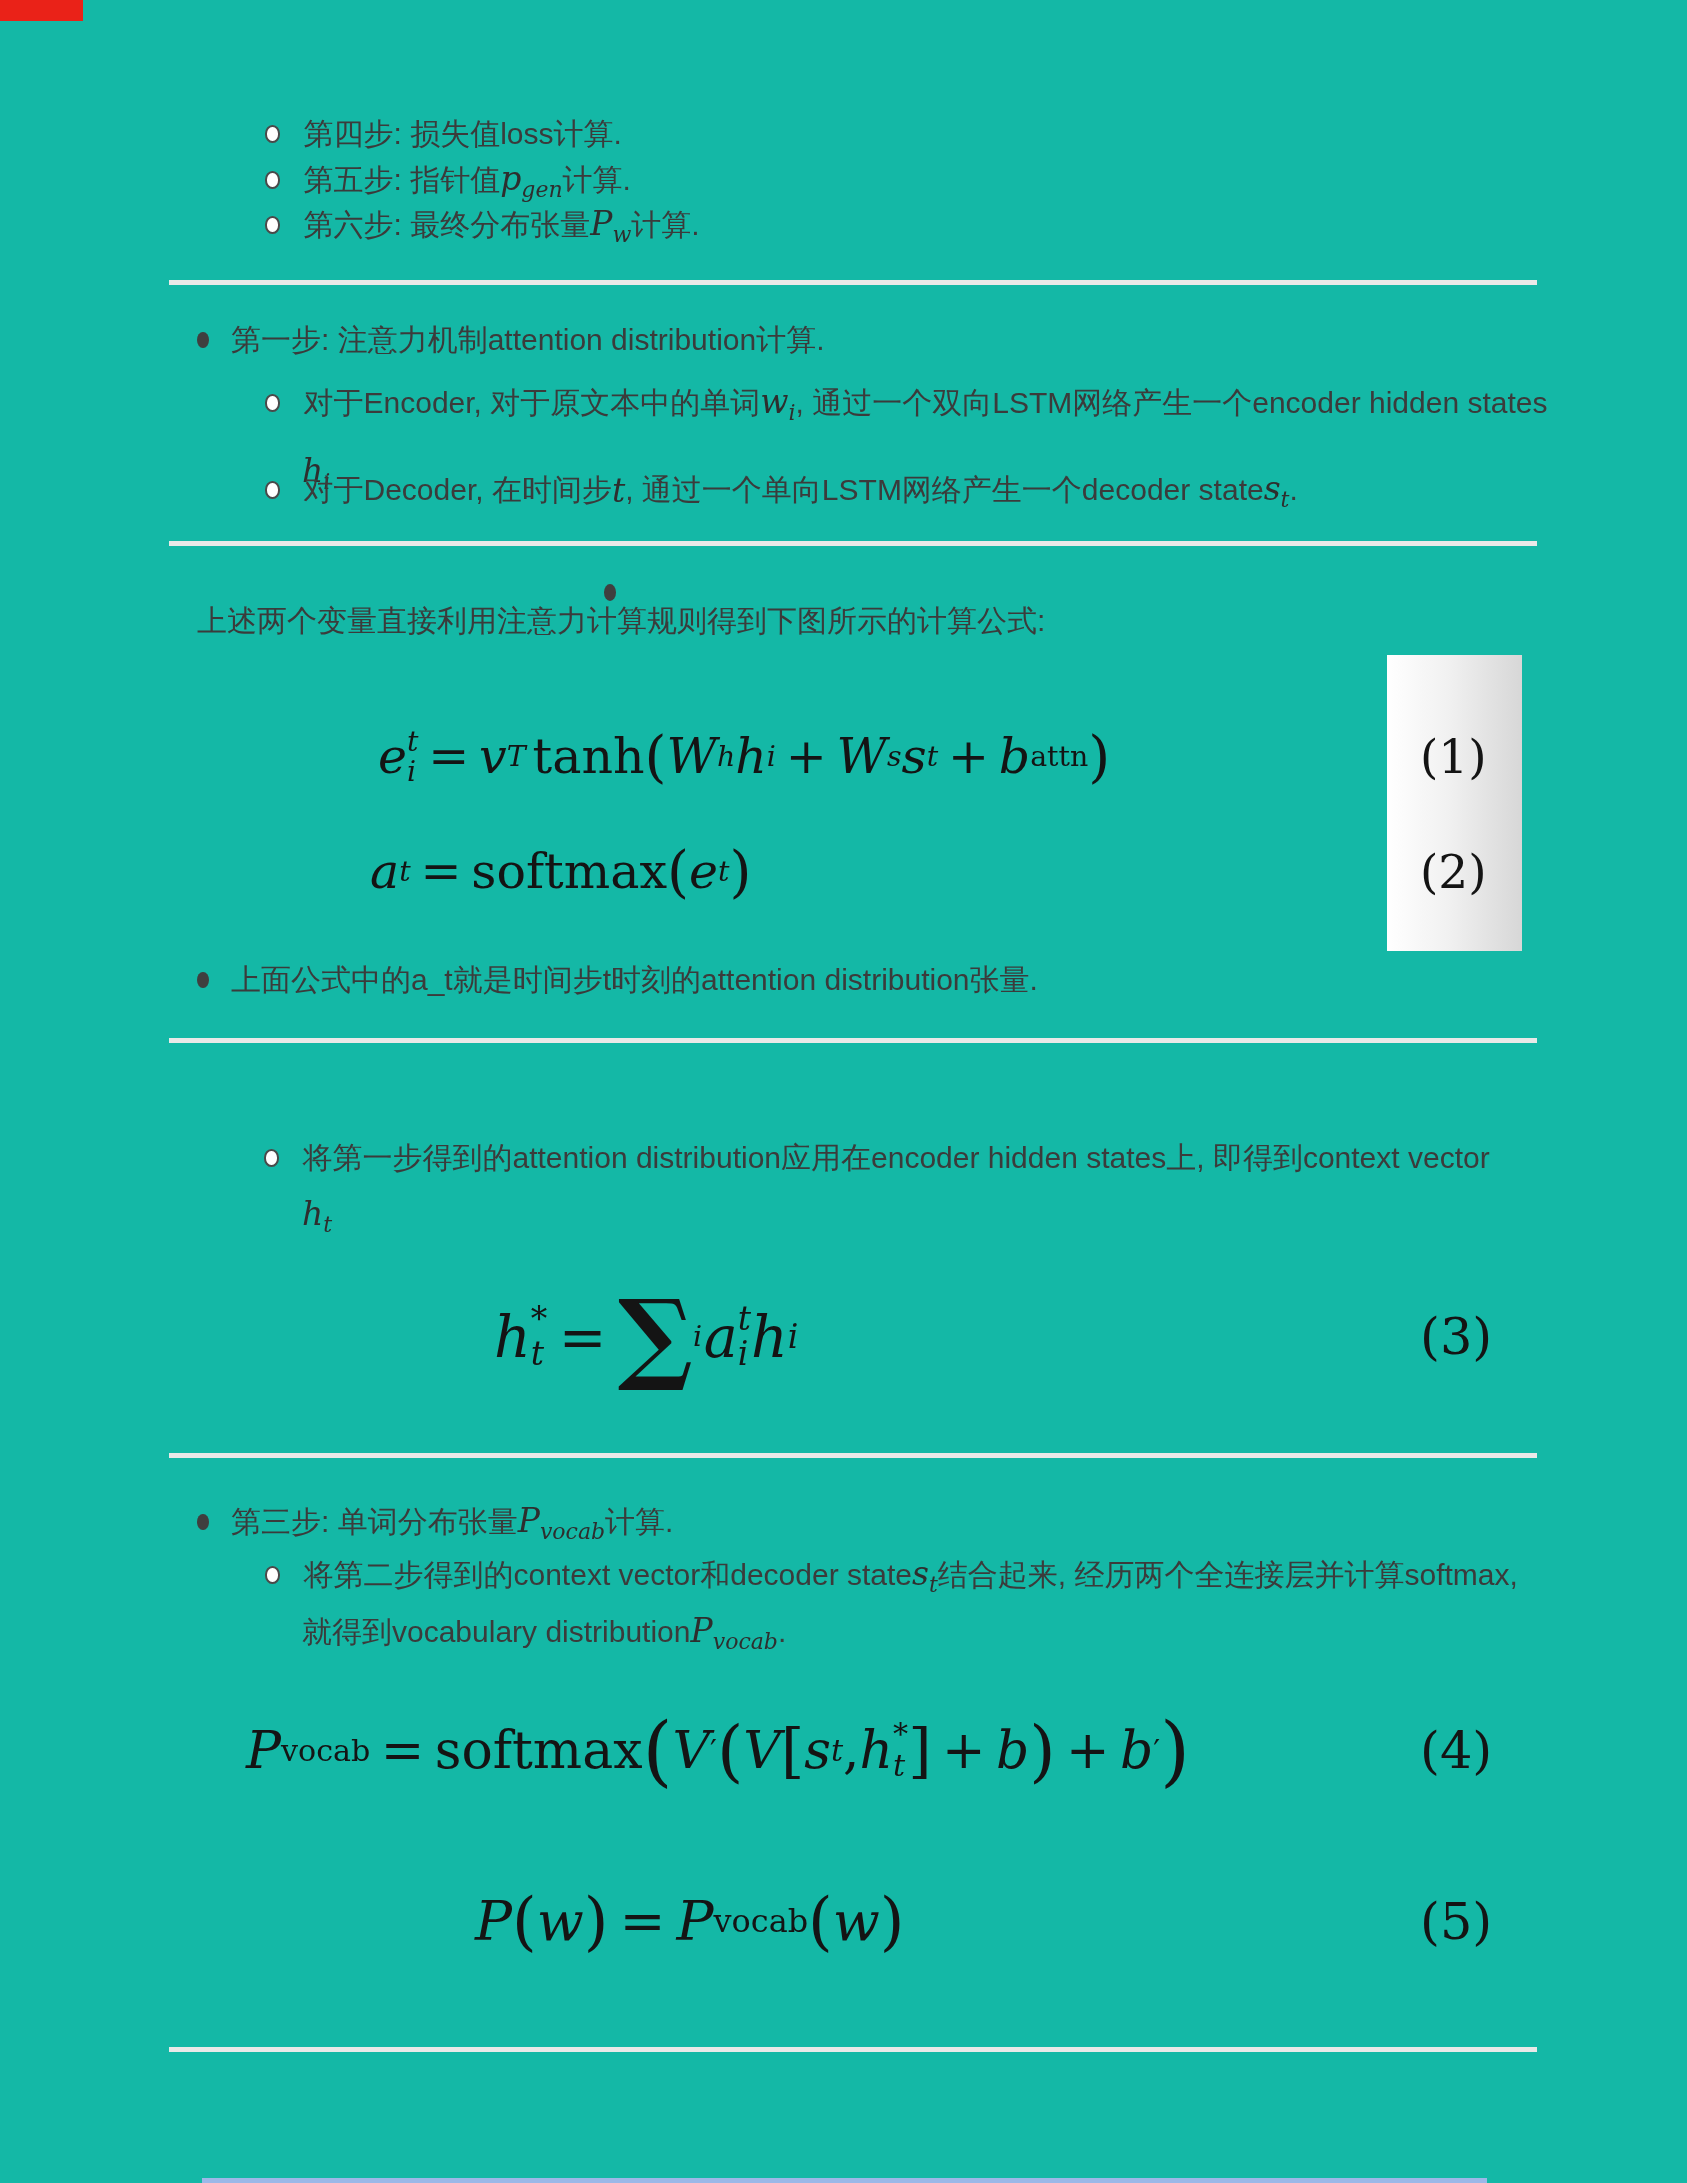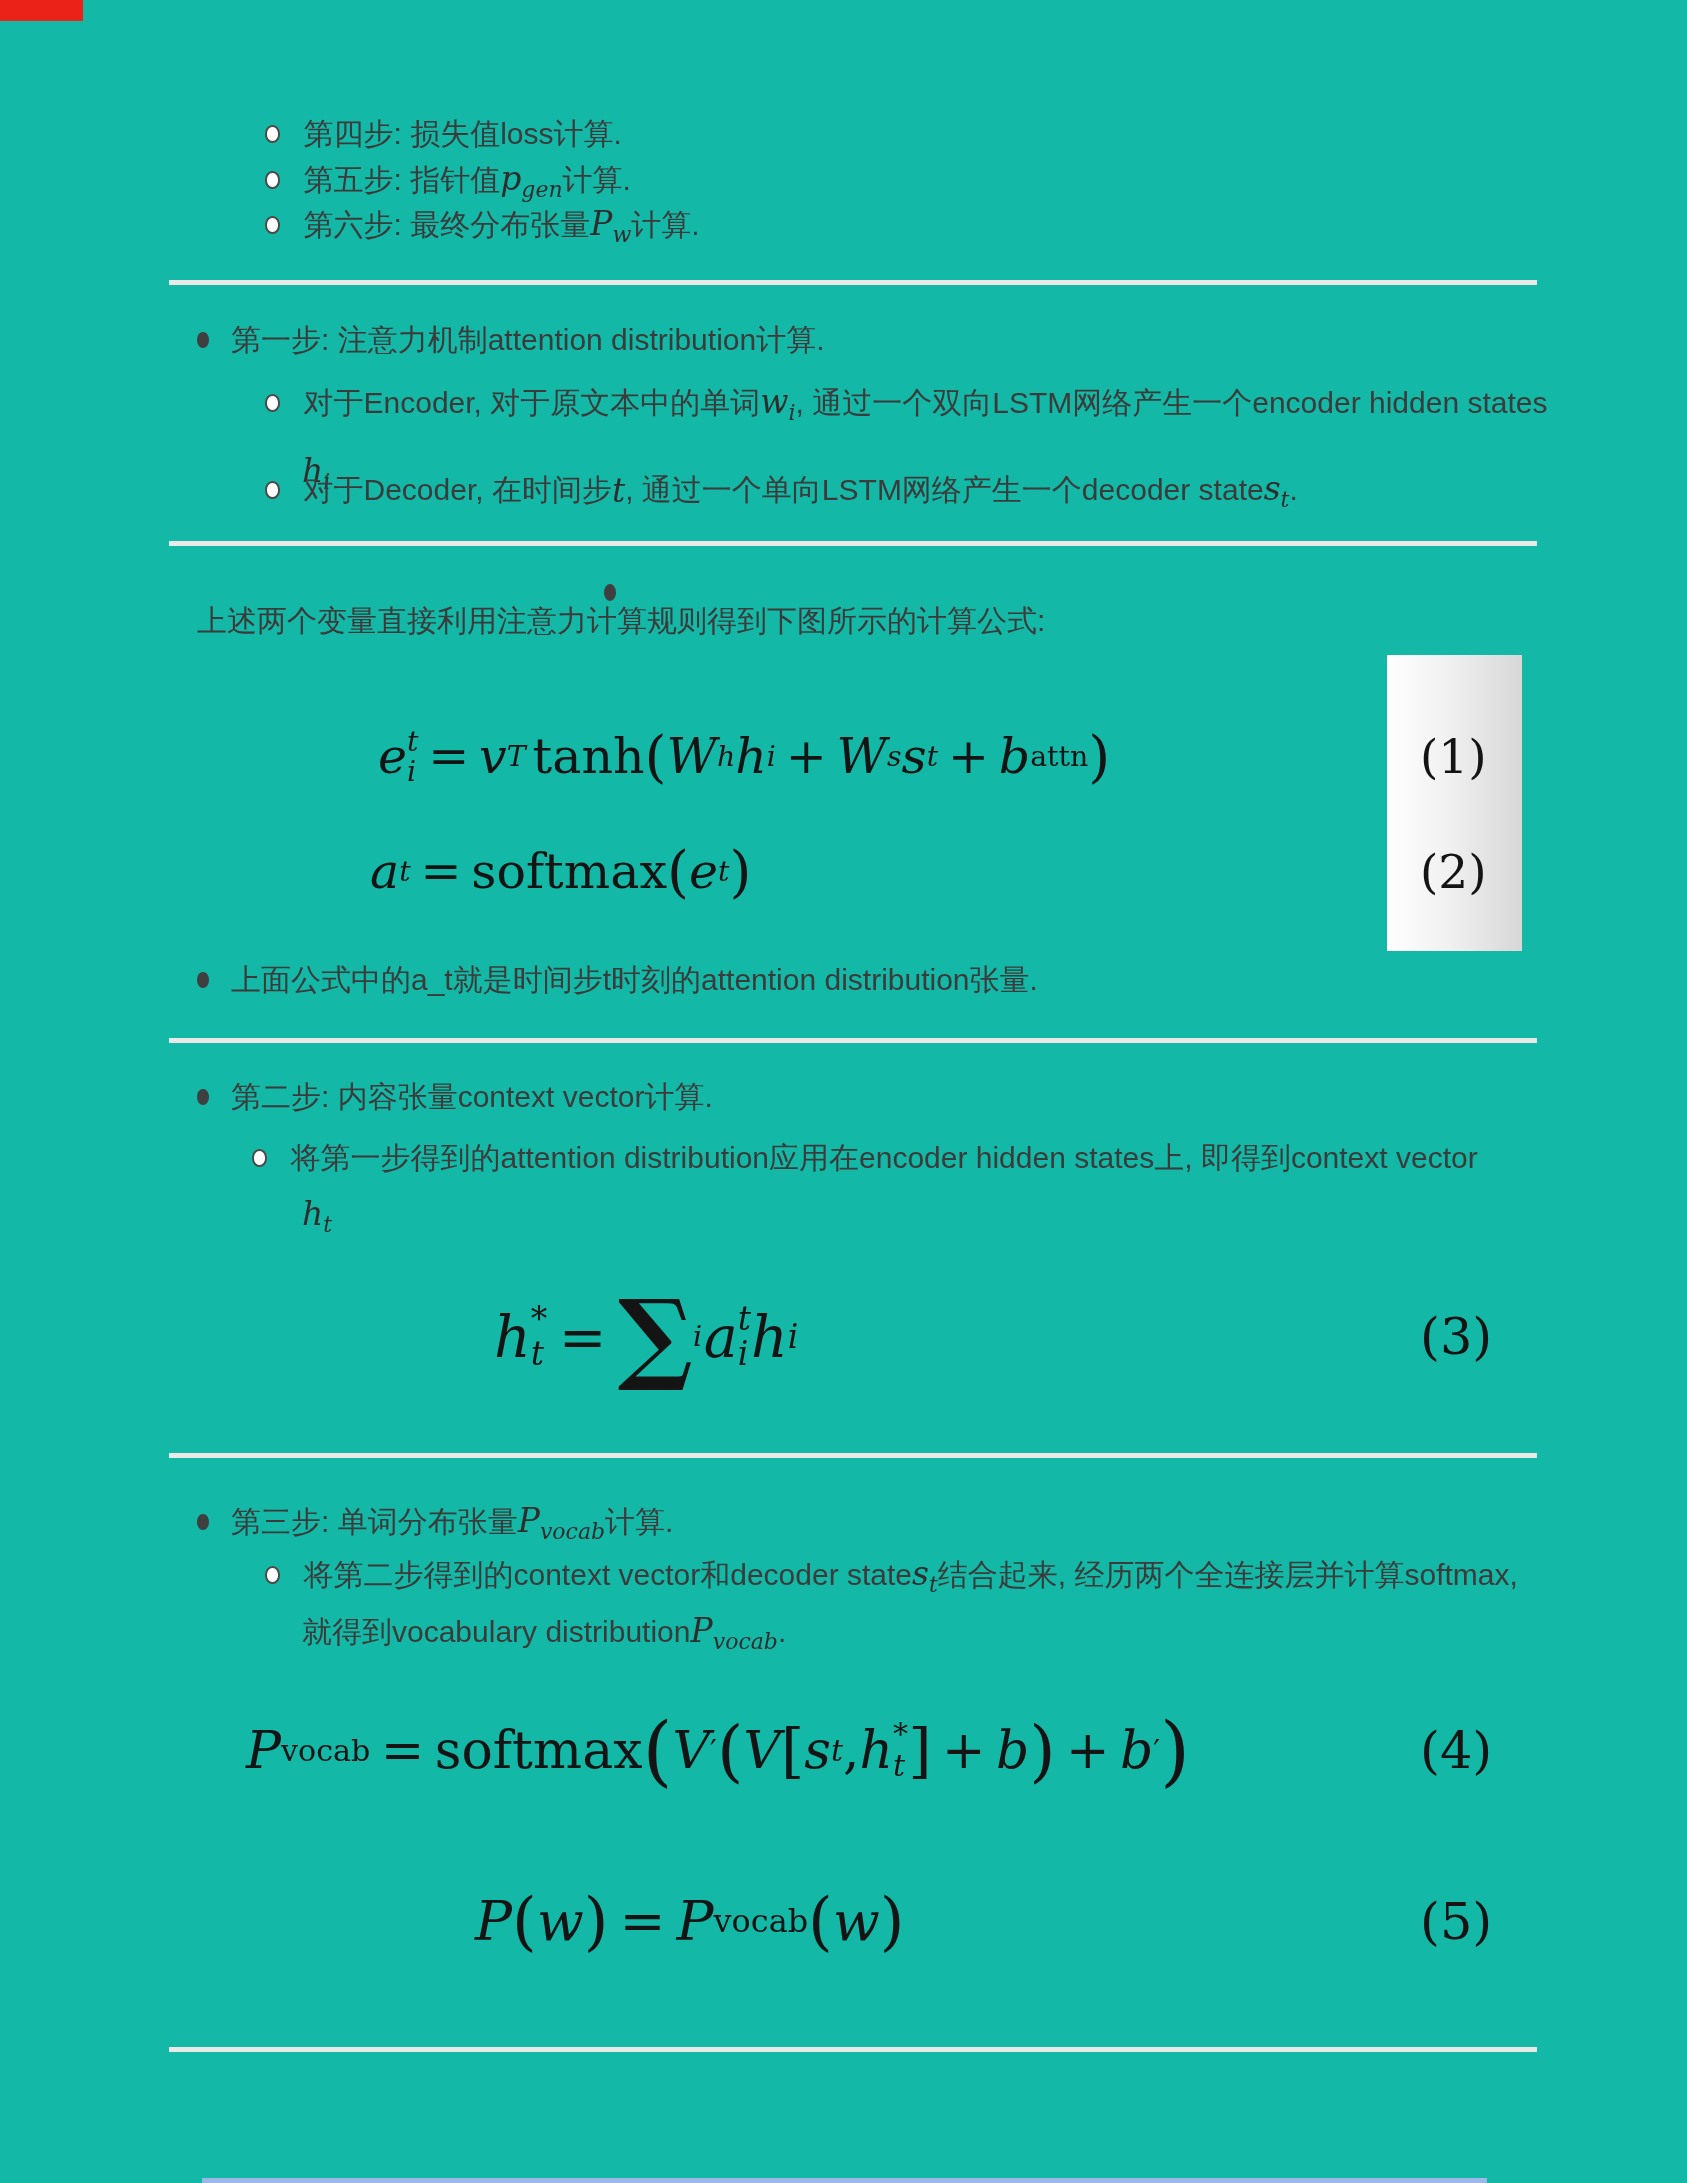--- a/index.html
+++ b/index.html
@@ -132,25 +132,21 @@
     <span class="eqlabel" style="font-size:47px;">(2)</span>
   </div>
 
   <div class="row" style="left:197px;top:958px;">
     <span class="bullet gap-b"></span>
     <span>上面公式中的a_t就是时间步t时刻的attention distribution张量.</span>
   </div>
 
   <div class="divider" style="top:1038px;"></div>
 
-  <div class="row" style="left:197px;top:1075px;">
-    <span class="bullet gap-b"></span>
-    <span>第二步: 内容张量context vector计算.</span>
-  </div>
-  <div class="row" style="left:252px;top:1136px;">
+  <div class="row" style="left:264px;top:1136px;">
     <span class="circle gap-c"></span>
     <span>将第一步得到的attention distribution应用在encoder hidden states上, 即得到context vector</span>
   </div>
   <div class="cont" style="left:302px;top:1193px;">
     <span class="m"><span>h</span><span class="msub">t</span></span>
   </div>
 
   <div class="eqrow" style="top:1265px;height:143px;font-size:57px;">
     <span style="margin-left:494px;" class="it">h</span>
       <span class="stk it">

